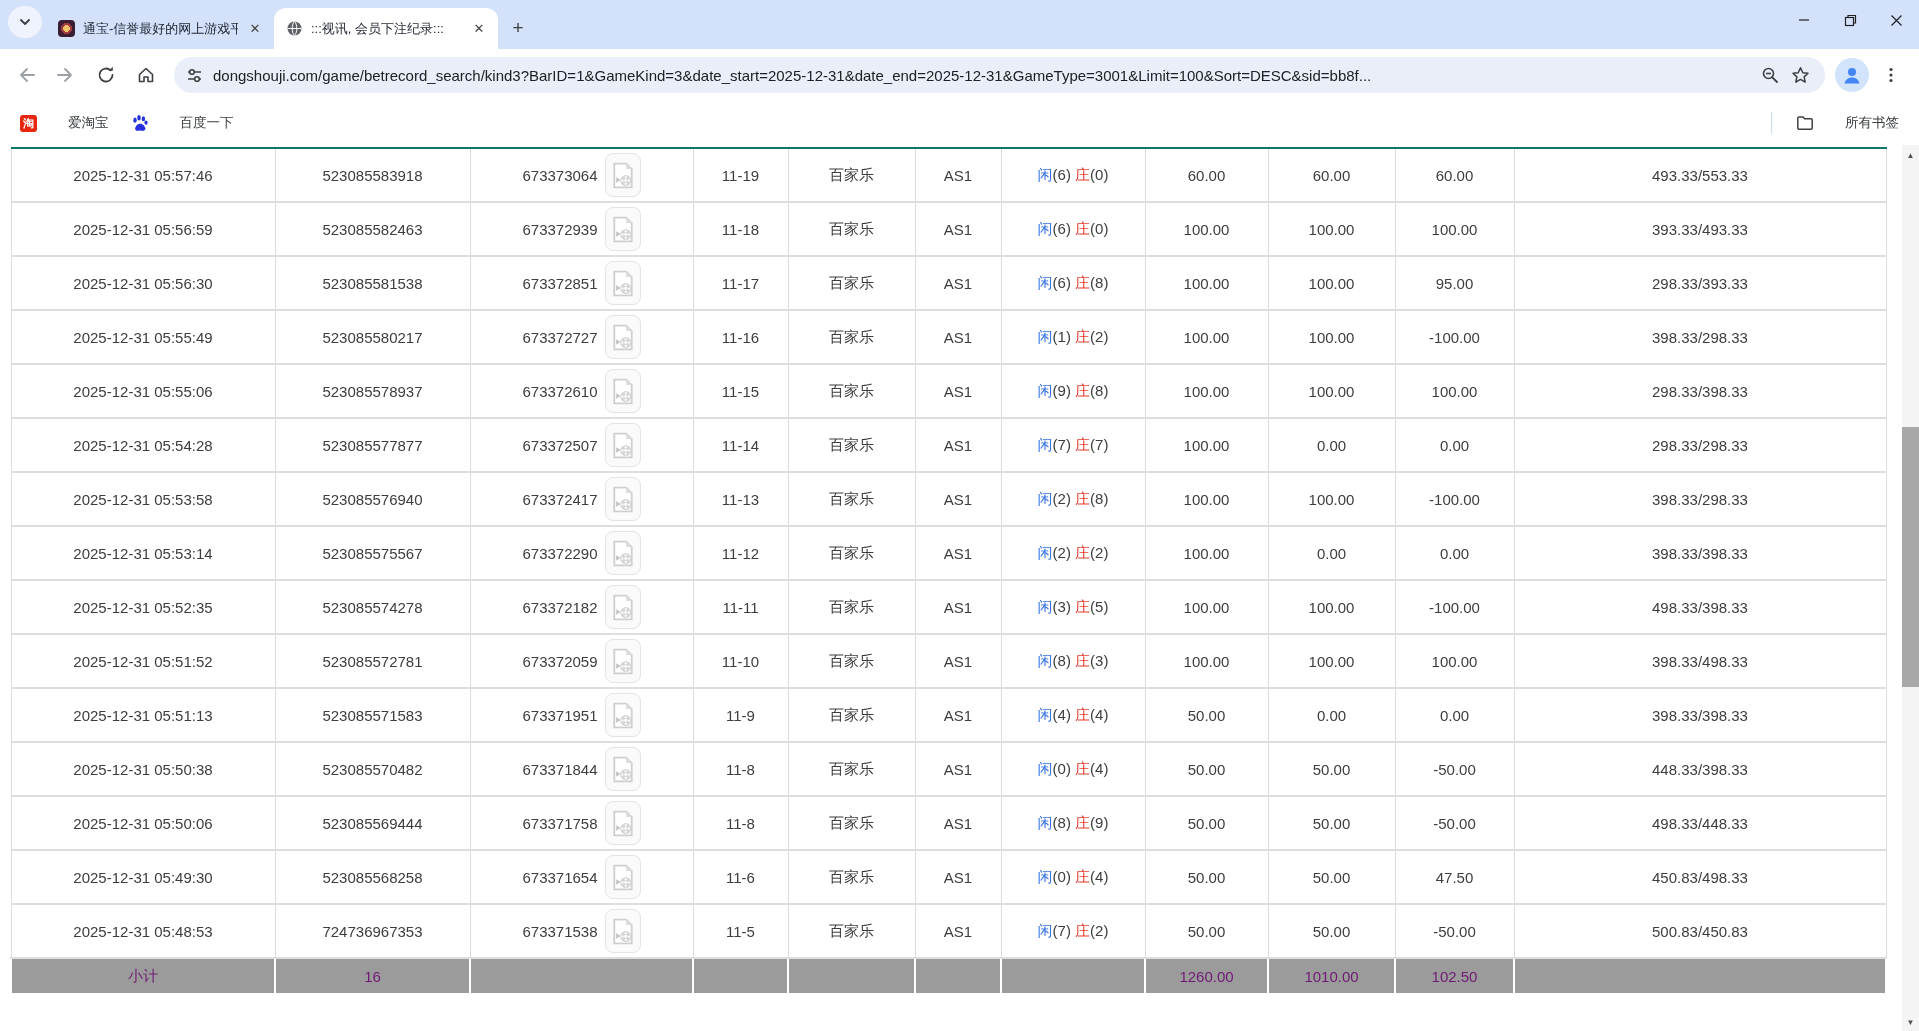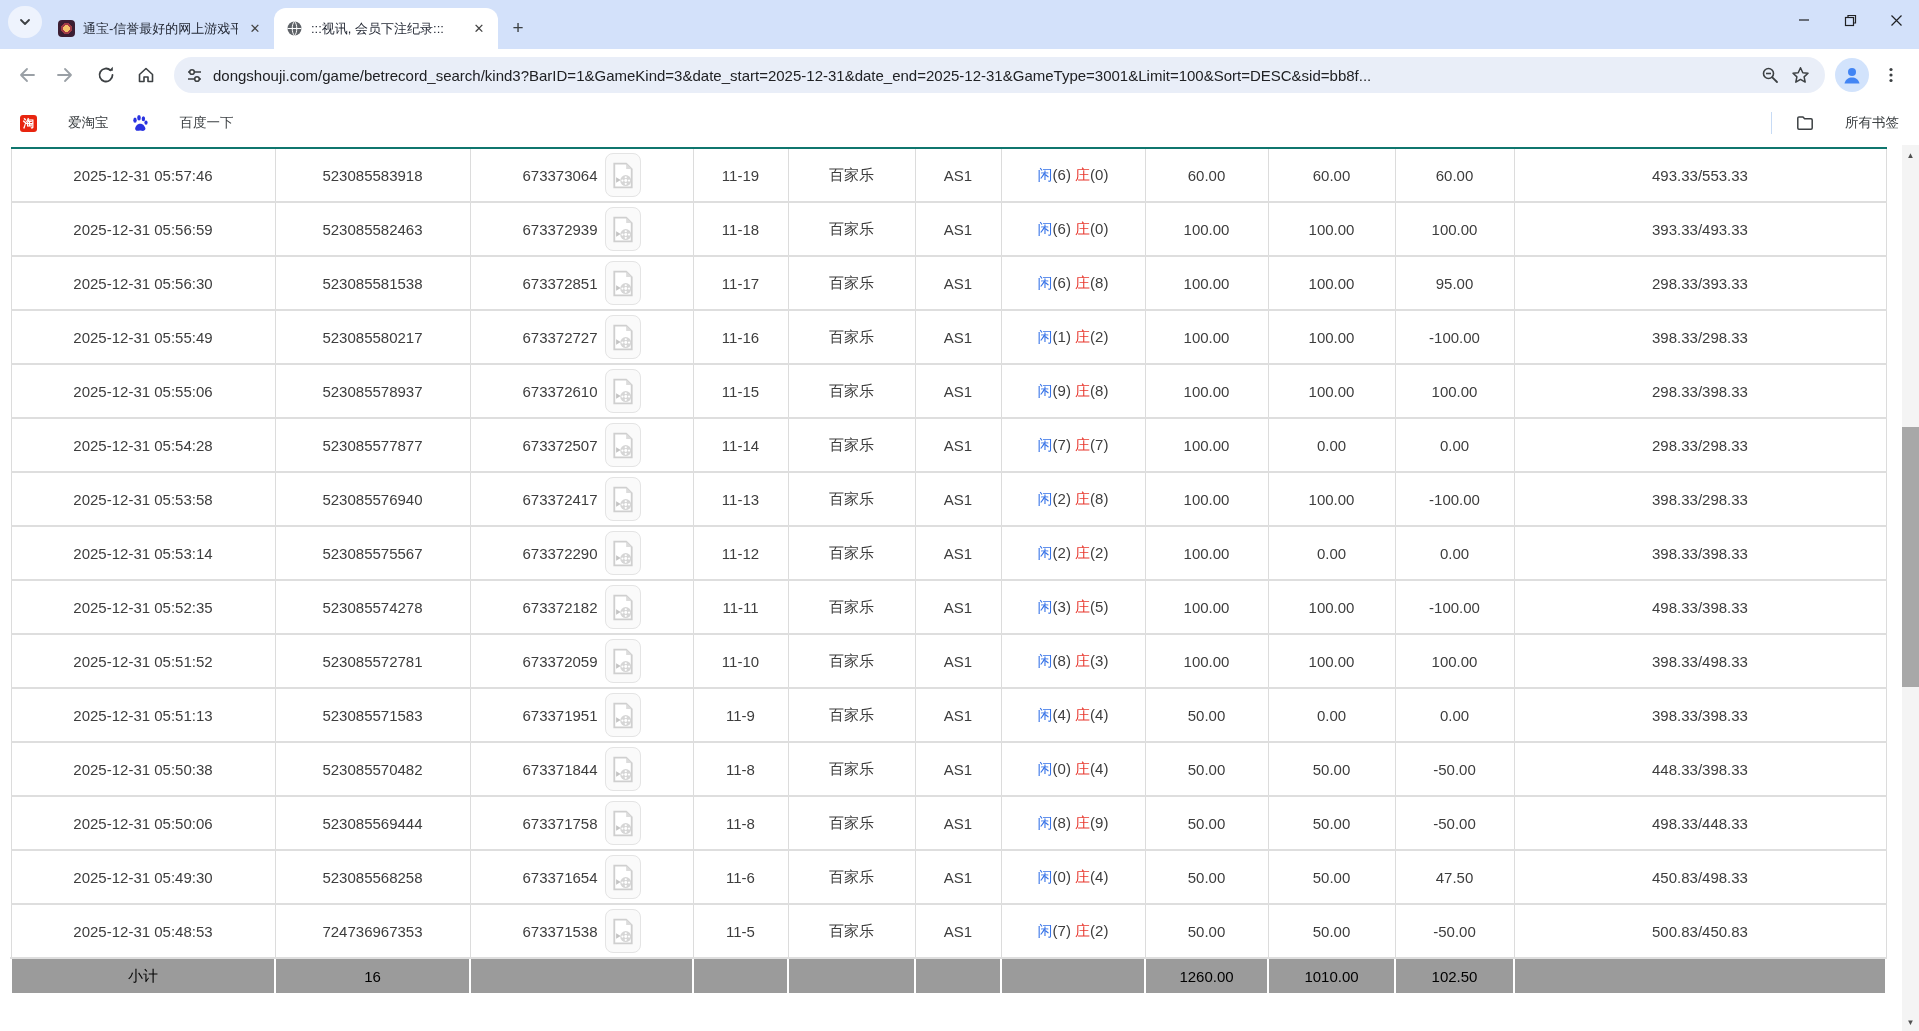--- a/index.html
+++ b/index.html
@@ -47,21 +47,21 @@
   table.bet tr.data-row { height:54px; }
   table.bet tr.data-row:first-child td { border-top:2px solid #0f766e;margin-top:45px; }
   .cell-gameid { display:flex; align-items:center; justify-content:center; gap:7px; }
   .video-btn { width:36px; height:44px; background:#fafafa; border:1px solid #e4e4e4; border-radius:8px;
     display:flex; align-items:center; justify-content:center; cursor:pointer; }
   .blue { color:#3673e8; }
   .neg { color:#e8392f; }
   .tag-p { color:#3673e8; }
   .tag-b { color:#e8392f; }
   tr.footer-row { height:36px; }
-  tr.footer-row td { background:#9b9b9b; color:#000000; border:2px solid #fff; font-size:15px; }
+  tr.footer-row td { background:#9b9b9b; color:#701a75; border:2px solid #fff; font-size:15px; }
 
   
   .scrollbar { position:absolute; top:0; right:0; width:17px; height:886px; background:#f4f4f4; }
   .sb-arrow { position:absolute; left:0; width:17px; height:17px; display:flex; align-items:center; justify-content:center;
     font-size:8px; color:#505050; }
   .sb-up { top:2px; } .sb-down { bottom:0; }
   .sb-thumb { position:absolute; left:0; top:282px; width:17px; height:260px; background:#a8a8a8; }
 </style>
 </head>
 <body>

